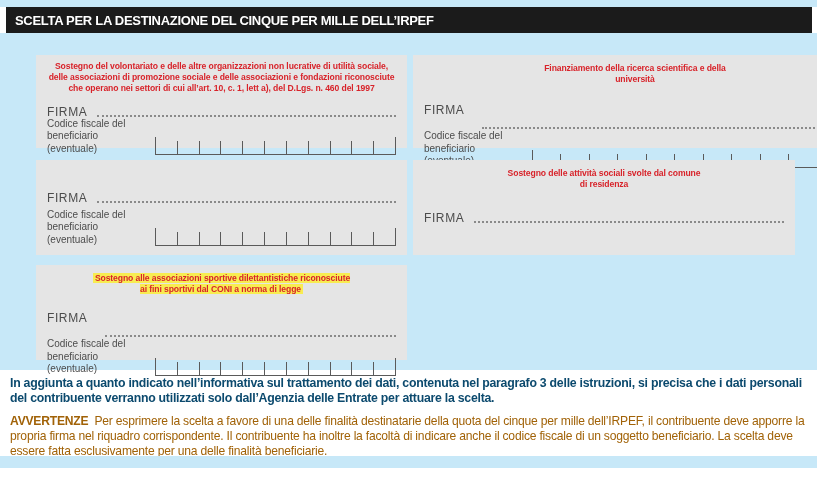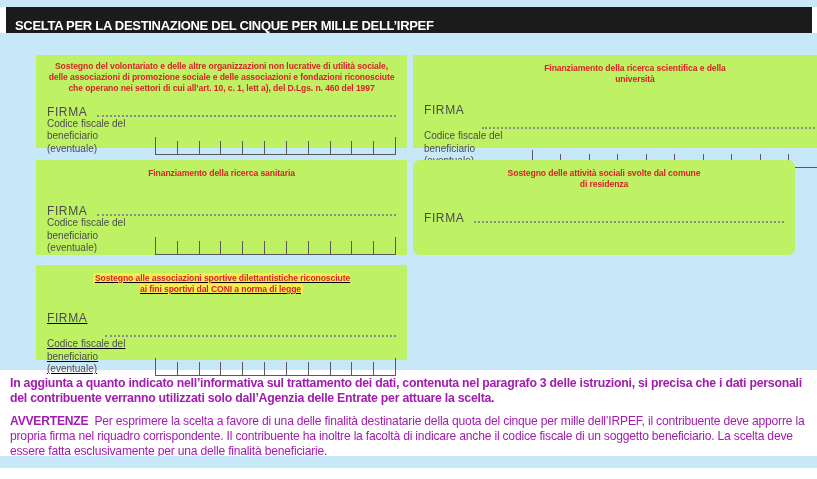--- a/index.html
+++ b/index.html
@@ -10,38 +10,38 @@
     position:relative; width:817px; height:479px;
     background:#ffffff; overflow:hidden;
   }
 
   .top-strip   { position:absolute; left:0; top:0; width:817px; height:7px; background:#c7e8f8; }
   .bottom-strip{ position:absolute; left:0; top:456px; width:817px; height:12px; background:#c7e8f8; }
 
   .header-bar {
     position:absolute; left:6px; top:7px; width:806px; height:26px;
     background:#1b1b1b; color:#ffffff;
-    display:flex; align-items:flex-end; padding-left:9px;
+    display:flex; align-items:center; padding-left:9px;
     white-space:nowrap;
   }
   .header-title { font-size:13px; font-weight:bold; letter-spacing:-0.3px; }
   .header-sub   { font-size:11px; font-weight:bold; letter-spacing:-0.3px; margin-left:5px; }
 
   .blue-panel { position:absolute; left:0; top:33px; width:817px; height:337px; background:#c7e8f8; }
 
   .box {
-    position:absolute; background:#bef264;
+    position:absolute; background:#e5e5e5;
     display:flex; flex-direction:column;
     padding:6px 11px 7px 11px;
   }
   .b1 { left:36px;  top:55px;  width:371px; height:93px; }
   .b2 { left:413px; top:55px;  width:444px; height:93px; }
   .b3 { left:36px;  top:160px; width:371px; height:95px; }
-  .b4 { left:413px; top:160px; width:382px; height:95px;border-radius:7px; }
-  .b5 { left:36px;  top:265px; width:371px; height:95px;text-decoration:underline; }
+  .b4 { left:413px; top:160px; width:382px; height:95px; }
+  .b5 { left:36px;  top:265px; width:371px; height:95px; }
 
   .box-title {
     color:#d8232a; font-weight:bold; font-size:8.6px; line-height:1.3;
     text-align:center; letter-spacing:-0.1px;
   }
   .b2 .box-title { max-width:200px; margin:2px auto 0; }
   .b3 .box-title { margin-top:2px; }
   .b4 .box-title { max-width:195px; margin:2px auto 0; }
   .b5 .box-title { max-width:260px; margin:2px auto 0; }
   .hl { background:#f8ec51; padding:0 2px; }
@@ -73,26 +73,26 @@
   .comb {
     flex:1; display:flex; align-items:flex-end; height:18px;
     border-bottom:1px solid #5a5a5a;
     border-left:1px solid #5a5a5a; border-right:1px solid #5a5a5a;
   }
   .comb-cell { flex:1; height:13px; }
   .comb-cell:not(:last-child){ border-right:1px solid #5a5a5a; }
 
   .footer-p1 {
     position:absolute; left:10px; top:376px; width:799px;
-    font-size:12.3px; font-weight:bold; color:#a21caf;
+    font-size:12.3px; font-weight:bold; color:#0c4a6e;
     line-height:1.26; letter-spacing:-0.25px;
   }
   .footer-p2 {
     position:absolute; left:10px; top:414px; width:799px;
-    font-size:12.1px; color:#a21caf;
+    font-size:12.1px; color:#a16207;
     line-height:1.26; letter-spacing:-0.2px;
   }
   .avv { font-weight:bold; margin-right:6px; }
 </style>
 </head>
 <body>
 
 <div class="page">
 
   <div class="top-strip"></div>
@@ -147,21 +147,20 @@
           <div class="comb-cell"></div>
           <div class="comb-cell"></div>
           <div class="comb-cell"></div>
           <div class="comb-cell"></div>
           <div class="comb-cell"></div>
         </div>
     </div>
   </div>
 
   <div class="box b3">
-    <div class="box-title">Finanziamento della ricerca sanitaria</div>
     <div class="firma-row">
       <span class="firma-label">FIRMA</span>
       <span class="dots"></span>
     </div>
     <div class="cf-row">
       <span class="cf-label">Codice fiscale del beneficiario (eventuale)</span>
       <div class="comb">
           <div class="comb-cell"></div>
           <div class="comb-cell"></div>
           <div class="comb-cell"></div>

